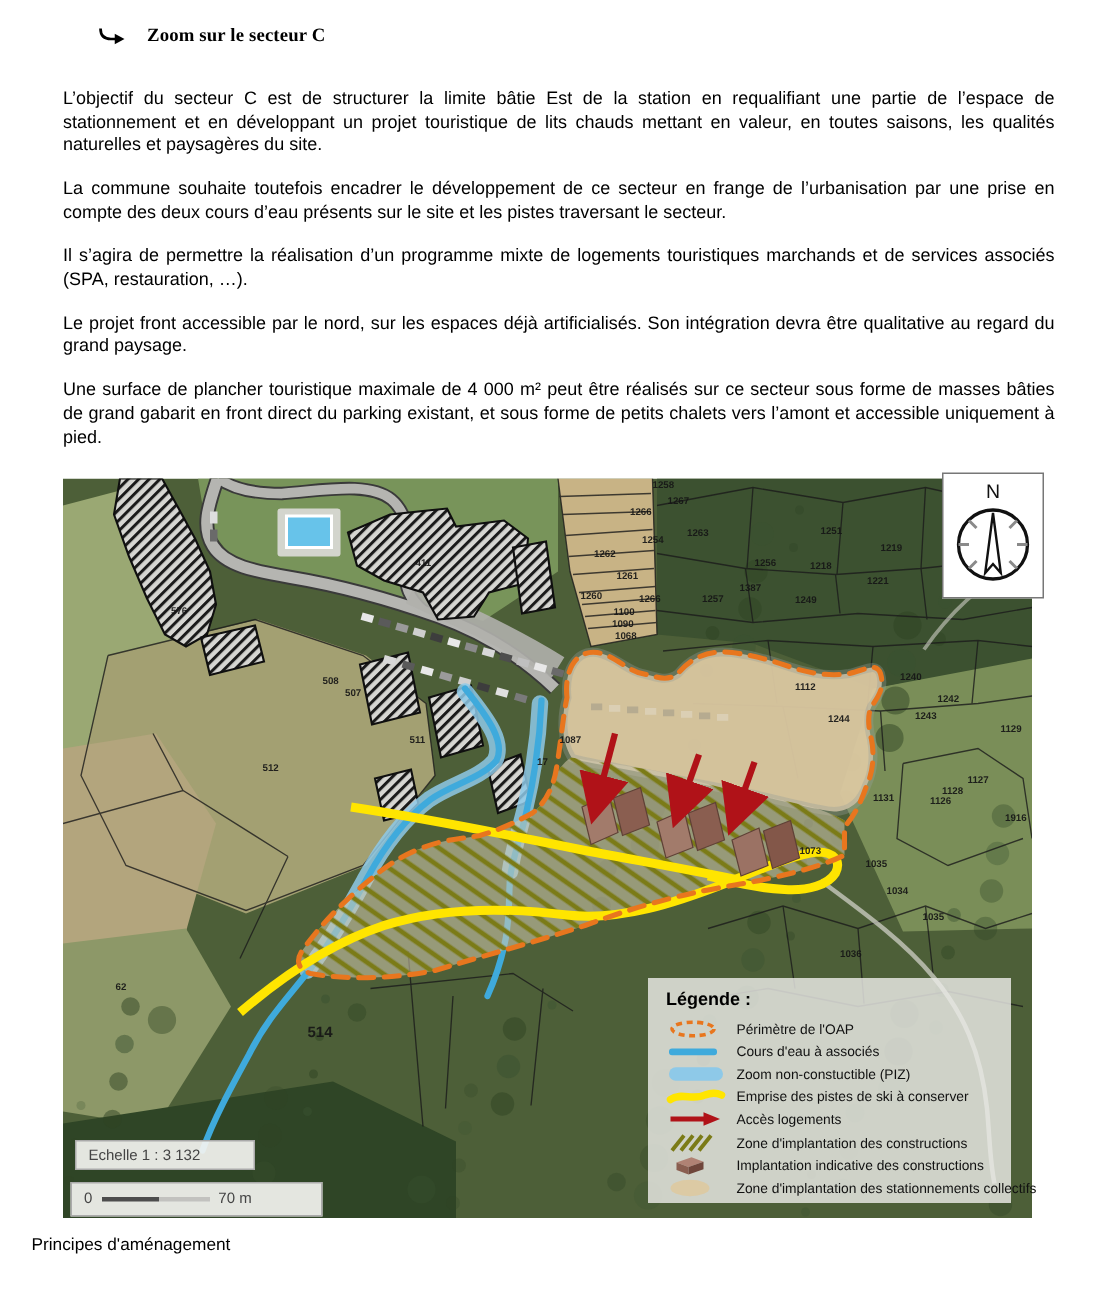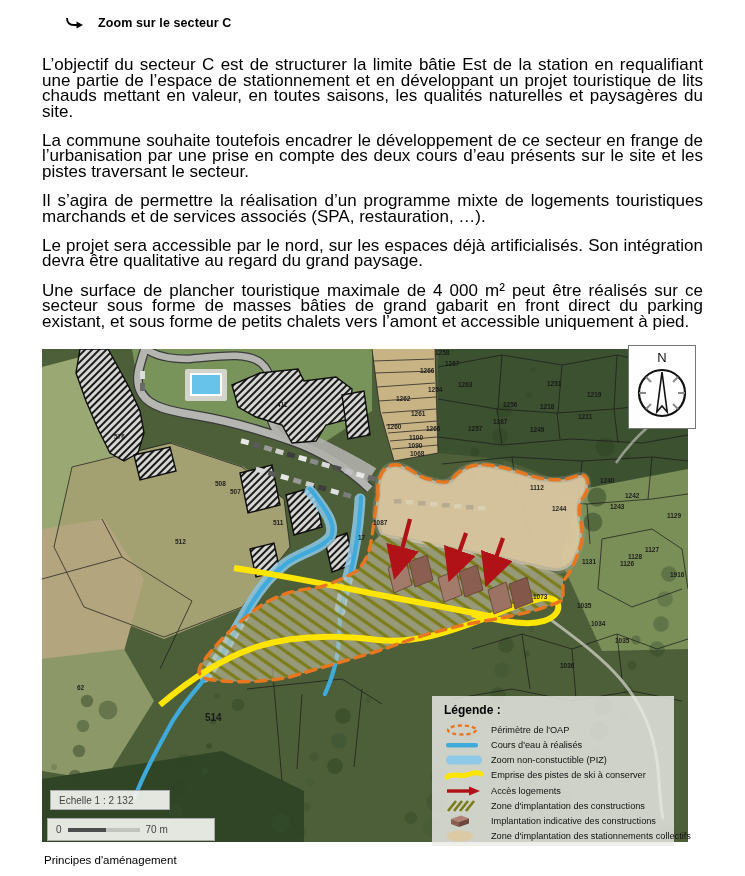--- a/index.html
+++ b/index.html
@@ -6,24 +6,24 @@
     --c-oap:#E8761E; --c-water:#3FAADC; --c-piz:#8EC9E8; --c-piste:#FFE500;
     --c-access:#B01218; --c-hatch:#7B7B17; --c-brown:#96695A; --c-beige:#DCC9A2;
   }
   *{box-sizing:border-box;}
   html,body{margin:0;padding:0;background:#fff;}
   .page{
     width:745px;height:876px;position:relative;background:#fff;
     font-family:"Liberation Sans","DejaVu Sans",sans-serif;color:#000;overflow:hidden;
   }
   .heading-row{display:flex;align-items:center;gap:13px;margin:16px 42px 0 64px;}
-  .heading-row h1{font-size:12.5px;font-weight:bold;margin:0;letter-spacing:.1px;}
+  .heading-row h1{font-size:12.5px;font-weight:bold;margin:0;letter-spacing:.1px;font-family:Liberation Serif, serif;}
   .bullet-svg{flex:0 0 auto;display:block;}
   .paras{margin:27px 42px 0 42px;}
-  .paras p{margin:0 0 13.5px 0;font-size:17px;line-height:15.6px;text-align:justify;}
+  .paras p{margin:0 0 13.5px 0;font-size:12px;line-height:15.6px;text-align:justify;}
   .map-wrap{position:relative;width:646px;height:493px;margin:20px 0 0 42px;}
   .map-wrap svg.basemap{position:absolute;left:0;top:0;}
   
   .st-oap{fill:none;stroke:var(--c-oap);stroke-width:3.4;stroke-dasharray:10 7;stroke-linecap:round;}
   .st-water{fill:none;stroke:var(--c-water);stroke-width:4.2;stroke-linecap:round;}
   .st-piz{fill:none;stroke:var(--c-piz);stroke-width:11;stroke-linecap:round;opacity:.85;}
   .st-piste{fill:none;stroke:var(--c-piste);stroke-width:6;stroke-linecap:butt;stroke-linejoin:round;}
   .fill-beige{fill:var(--c-beige);opacity:.94;}
   .plines{fill:none;stroke:#1b1b1b;stroke-width:.9;opacity:.8;}
   .bldg{fill:url(#bhatch);stroke:#0f0f0f;stroke-width:1.4;}
@@ -31,46 +31,46 @@
   .plabel.big{font-size:10px;}
   .arrowline{fill:none;stroke:var(--c-access);stroke-width:4.2;}
   
   .north-box{position:absolute;left:586px;top:-4px;width:68px;height:84px;background:#fff;border:1px solid #777;}
   .scale-ratio{position:absolute;left:8px;top:441px;width:120px;height:20px;background:rgba(244,244,240,.92);
     border:1px solid #aaa;font-size:10px;color:#444;display:flex;align-items:center;padding-left:8px;}
   .scale-bar{position:absolute;left:5px;top:469px;width:168px;height:23px;background:rgba(244,244,240,.92);
     border:1px solid #aaa;display:flex;align-items:center;font-size:10px;color:#444;padding:0 8px;gap:6px;}
   .scale-bar .seg-dark{width:38px;height:3.5px;background:#4d4d4d;}
   .scale-bar .seg-light{width:34px;height:3.5px;background:#c2c2bf;margin-left:-6px;}
-  .legend{position:absolute;left:390px;top:347px;width:242px;height:150px;background:rgba(236,236,232,.82);
+  .legend{position:absolute;left:390px;top:333px;width:242px;height:150px;background:rgba(236,236,232,.82);
     padding:7px 10px 4px 12px;}
   .legend-title{font-size:12px;font-weight:bold;margin:0 0 5px 0;}
   .lrow{display:flex;align-items:center;height:15.2px;gap:7px;}
   .lrow .sw{flex:0 0 40px;display:block;}
   .lrow span{font-size:9.2px;color:#111;white-space:nowrap;}
-  .caption{margin:12px 0 0 44px;font-size:11.5px;}
+  .caption{margin:12px 0 0 21px;font-size:11.5px;}
 </style>
 </head>
 <body>
 
 <div class="page">
 
   <div class="heading-row">
     <svg class="bullet-svg" width="21" height="14" viewBox="0 0 21 14">
       <path d="M3,2 C3,7 5.5,9 10,9 L13,9" stroke="#000" stroke-width="1.8" fill="none"></path>
       <polygon points="12.5,5.5 19,9 12.5,12.5" fill="#000"></polygon>
     </svg>
     <h1>Zoom sur le secteur C</h1>
   </div>
 
   <div class="paras">
     <p>L’objectif du secteur C est de structurer la limite bâtie Est de la station en requalifiant une partie de l’espace de stationnement et en développant un projet touristique de lits chauds mettant en valeur, en toutes saisons, les qualités naturelles et paysagères du site.</p>
     <p>La commune souhaite toutefois encadrer le développement de ce secteur en frange de l’urbanisation par une prise en compte des deux cours d’eau présents sur le site et les pistes traversant le secteur.</p>
     <p>Il s’agira de permettre la réalisation d’un programme mixte de logements touristiques marchands et de services associés (SPA, restauration, …).</p>
-    <p>Le projet sera accessible par le nord, sur les espaces déjà artificialisés. Son intégration devra être qualitative au regard du grand paysage.</p>
+    <p>Le projet front accessible par le nord, sur les espaces déjà artificialisés. Son intégration devra être qualitative au regard du grand paysage.</p>
     <p>Une surface de plancher touristique maximale de 4 000 m² peut être réalisés sur ce secteur sous forme de masses bâties de grand gabarit en front direct du parking existant, et sous forme de petits chalets vers l’amont et accessible uniquement à pied.</p>
   </div>
 
   <div class="map-wrap">
     <svg class="basemap" width="646" height="493" viewBox="0 0 646 493">
       <defs>
         <pattern id="bhatch" width="5" height="5" patternUnits="userSpaceOnUse" patternTransform="rotate(45)">
           <rect width="5" height="5" fill="#d6d6d2"></rect>
           <line x1="1" y1="0" x2="1" y2="5" stroke="#1a1a1a" stroke-width="2"></line>
         </pattern>
@@ -389,21 +389,21 @@
           <line x1="17" y1="31" x2="22" y2="36"></line>
             <line x1="44" y1="36" x2="49" y2="31"></line>
           <line x1="17" y1="63" x2="22" y2="58"></line>
             <line x1="44" y1="58" x2="49" y2="63"></line>
         </g>
         <path d="M33,26 L27.8,66 L33,60 L38.2,66 Z" fill="#fff" stroke="#111" stroke-width="1.6"></path>
       </svg>
     </div>
 
     <div class="scale-ratio">
-      <span>Echelle 1 : 2 132</span>
+      <span>Echelle 1 : 3 132</span>
     </div>
 
     <div class="scale-bar">
       <span>0</span>
       <span class="seg-dark"></span>
       <span class="seg-light"></span>
       <span>70 m</span>
     </div>
 
     <div class="legend">
@@ -412,21 +412,21 @@
       <div class="lrow">
         <svg class="sw" width="40" height="14" viewBox="0 0 40 14">
           <ellipse cx="18" cy="7" rx="14" ry="4.5" style="fill:none;stroke:var(--c-oap);stroke-width:2.4;stroke-dasharray:4 3"></ellipse>
         </svg>
         <span>Périmètre de l'OAP</span>
       </div>
       <div class="lrow">
         <svg class="sw" width="40" height="14" viewBox="0 0 40 14">
           <rect x="2" y="5" width="32" height="4.5" rx="2" style="fill:var(--c-water)"></rect>
         </svg>
-        <span>Cours d'eau à réalisés</span>
+        <span>Cours d'eau à associés</span>
       </div>
       <div class="lrow">
         <svg class="sw" width="40" height="14" viewBox="0 0 40 14">
           <rect x="2" y="2.5" width="36" height="9" rx="4.5" style="fill:var(--c-piz)"></rect>
         </svg>
         <span>Zoom non-constuctible (PIZ)</span>
       </div>
       <div class="lrow">
         <svg class="sw" width="40" height="14" viewBox="0 0 40 14">
           <path d="M3,9 C10,4 18,10 26,6 C31,4 35,5 37,6" style="fill:none;stroke:var(--c-piste);stroke-width:5;stroke-linecap:round"></path>

